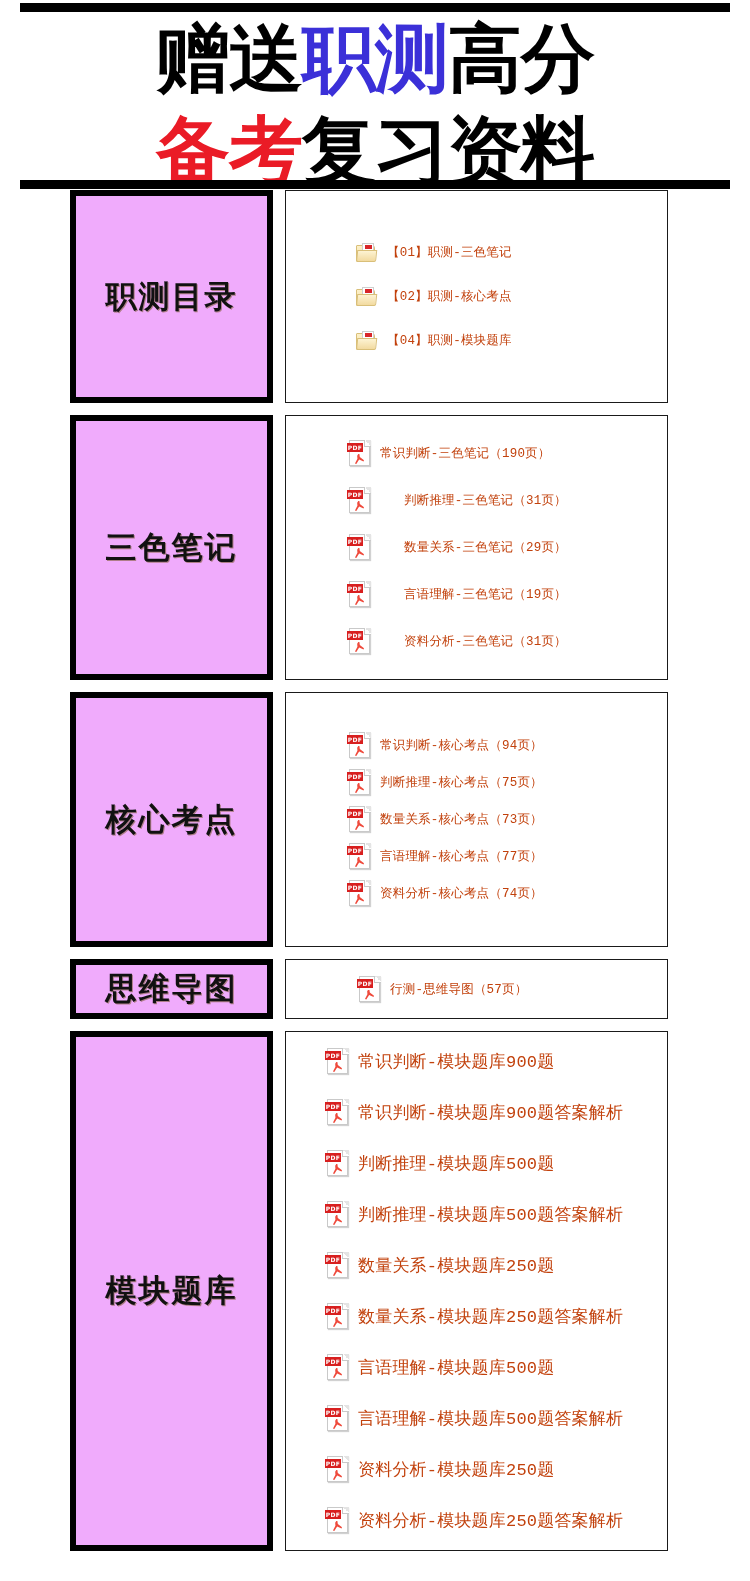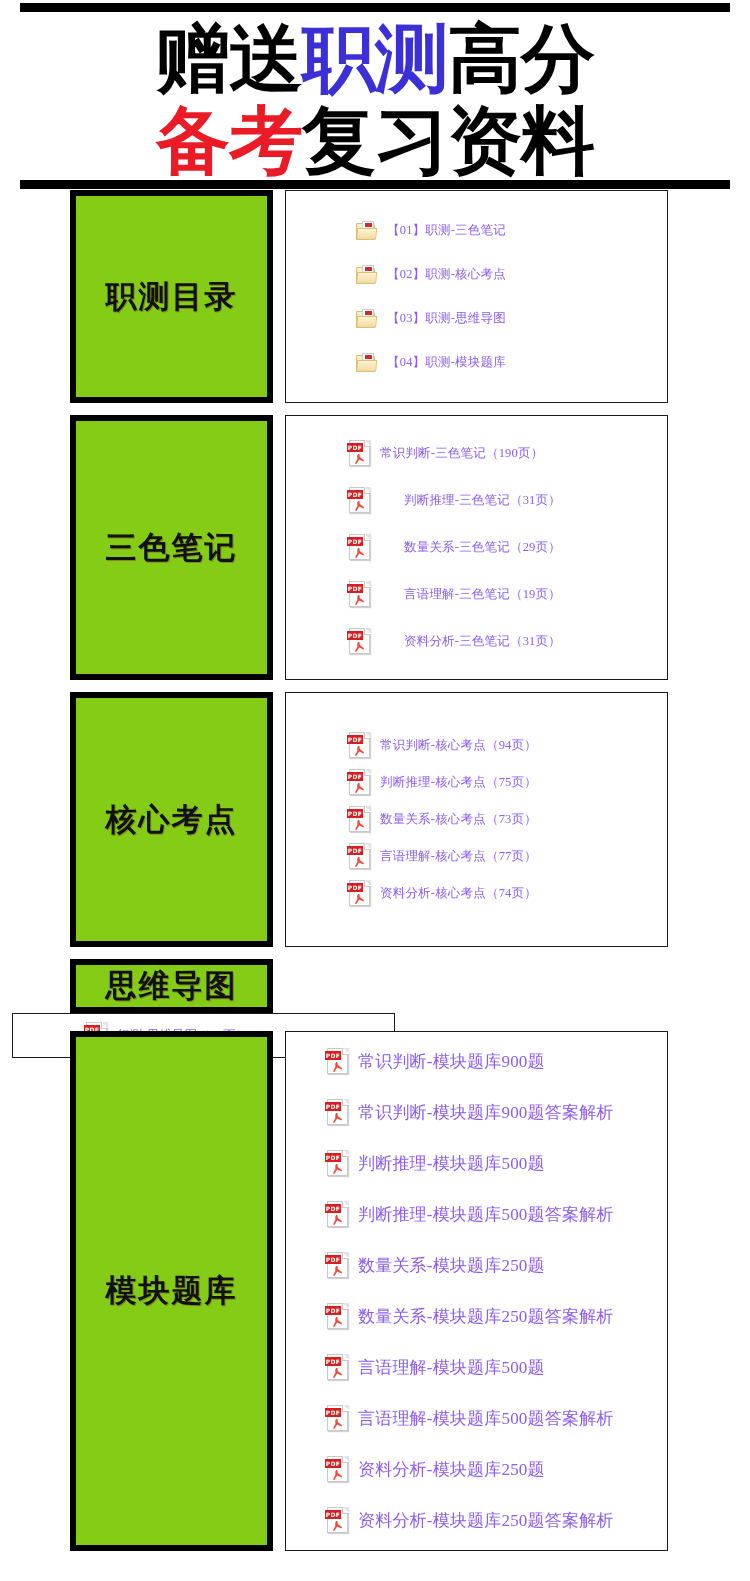--- a/index.html
+++ b/index.html
@@ -22,29 +22,29 @@
   .hline{
     display:block;
     font-family:"DejaVu Sans","Liberation Sans",sans-serif;
     font-weight:bold;
     font-size:74px;
     line-height:80px;
     letter-spacing:-1px;
     white-space:nowrap;
   }
   .hline.l1{margin-top:4px;}
-  .hline.l2{margin-top:2px;}
+  .hline.l2{margin-top:12px;}
   .seg{display:inline;}
 
   
   .sections{position:absolute;left:0;top:190px;width:750px;}
   .section{position:relative;display:flex;align-items:stretch;margin-bottom:12px;}
   .label-box{
     width:203px;margin-left:70px;
-    border:6px solid #000;background:#84cc16;
+    border:6px solid #000;background:#f0abfc;
     display:flex;align-items:center;justify-content:center;
     box-sizing:border-box;
   }
   .label-box .label-txt{
     font-family:"DejaVu Serif","Liberation Serif",serif;
     font-weight:bold;
     font-size:31px;
     letter-spacing:2px;
     color:#111;
     text-shadow:1px 1px 0 rgba(120,90,40,.55);
@@ -55,22 +55,22 @@
     border:1px solid #1a1a1a;background:#fff;
     box-sizing:border-box;
     display:flex;flex-direction:column;justify-content:center;
     padding:8px 0;
   }
   .row{
     display:flex;align-items:center;
     padding-left:62px;
   }
   .row .rtext{
-    font-family:Liberation Serif, serif;
-    font-size:12.5px;color:#8b5cf6;white-space:nowrap;
+    font-family:Liberation Mono, monospace;
+    font-size:12.5px;color:#c2410c;white-space:nowrap;
     margin-left:9px;letter-spacing:.2px;
   }
 
   
   .sec-dir .row{padding-left:70px;}
   .sec-dir .row + .row{margin-top:22px;}
   .sec-note .row + .row{margin-top:20px;gap:24px;}
   .sec-core .row + .row{margin-top:10px;}
   .sec-mind .row{padding-left:72px;align-items:center;}
   .sec-bank .row{padding-left:40px;}
@@ -171,28 +171,20 @@
               <span class="ffront"></span>
             </span>
             <span class="rtext">【02】职测-核心考点</span>
           </div>
           <div class="row">
             <span class="ico folder">
               <span class="fback"></span>
               <span class="fsheet"></span>
               <span class="ffront"></span>
             </span>
-            <span class="rtext">【03】职测-思维导图</span>
-          </div>
-          <div class="row">
-            <span class="ico folder">
-              <span class="fback"></span>
-              <span class="fsheet"></span>
-              <span class="ffront"></span>
-            </span>
             <span class="rtext">【04】职测-模块题库</span>
           </div>
         </div>
       </div>
       <div class="section sec-note" style="height: 265px;">
         <div class="label-box">
           <span class="label-txt">三色笔记</span>
         </div>
         <div class="list-panel">
           <div class="row">
@@ -287,21 +279,21 @@
             <span class="ico pdf">
               <span class="sheet"></span>
               <span class="corner"></span>
               <span class="tag">PDF</span>
               <span class="acro"></span>
             </span>
             <span class="rtext">资料分析-核心考点（74页）</span>
           </div>
         </div>
       </div>
-      <div class="section sec-mind" style="height: 60px; flex-direction: column;">
+      <div class="section sec-mind" style="height: 60px;">
         <div class="label-box">
           <span class="label-txt">思维导图</span>
         </div>
         <div class="list-panel">
           <div class="row">
             <span class="ico pdf">
               <span class="sheet"></span>
               <span class="corner"></span>
               <span class="tag">PDF</span>
               <span class="acro"></span>

